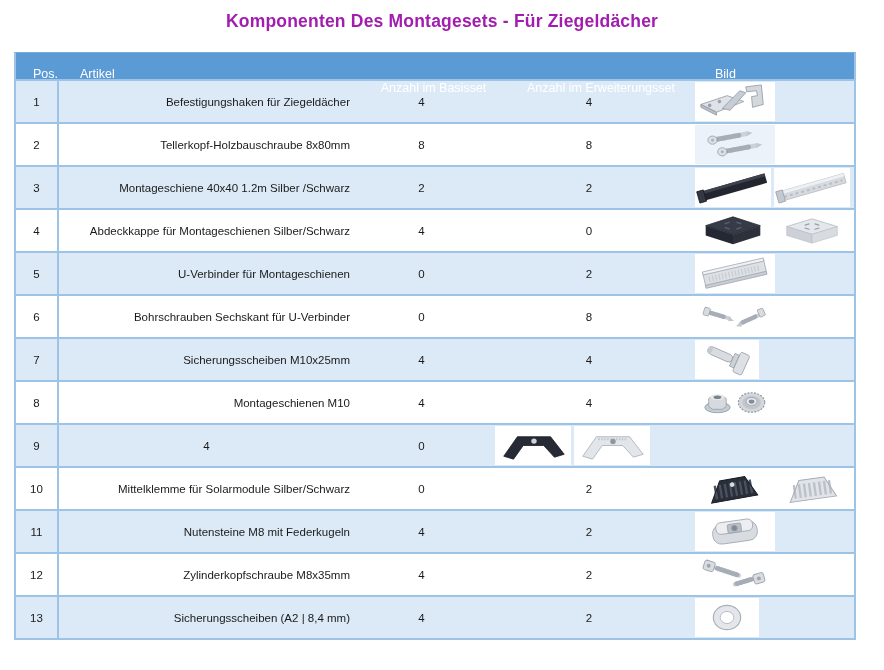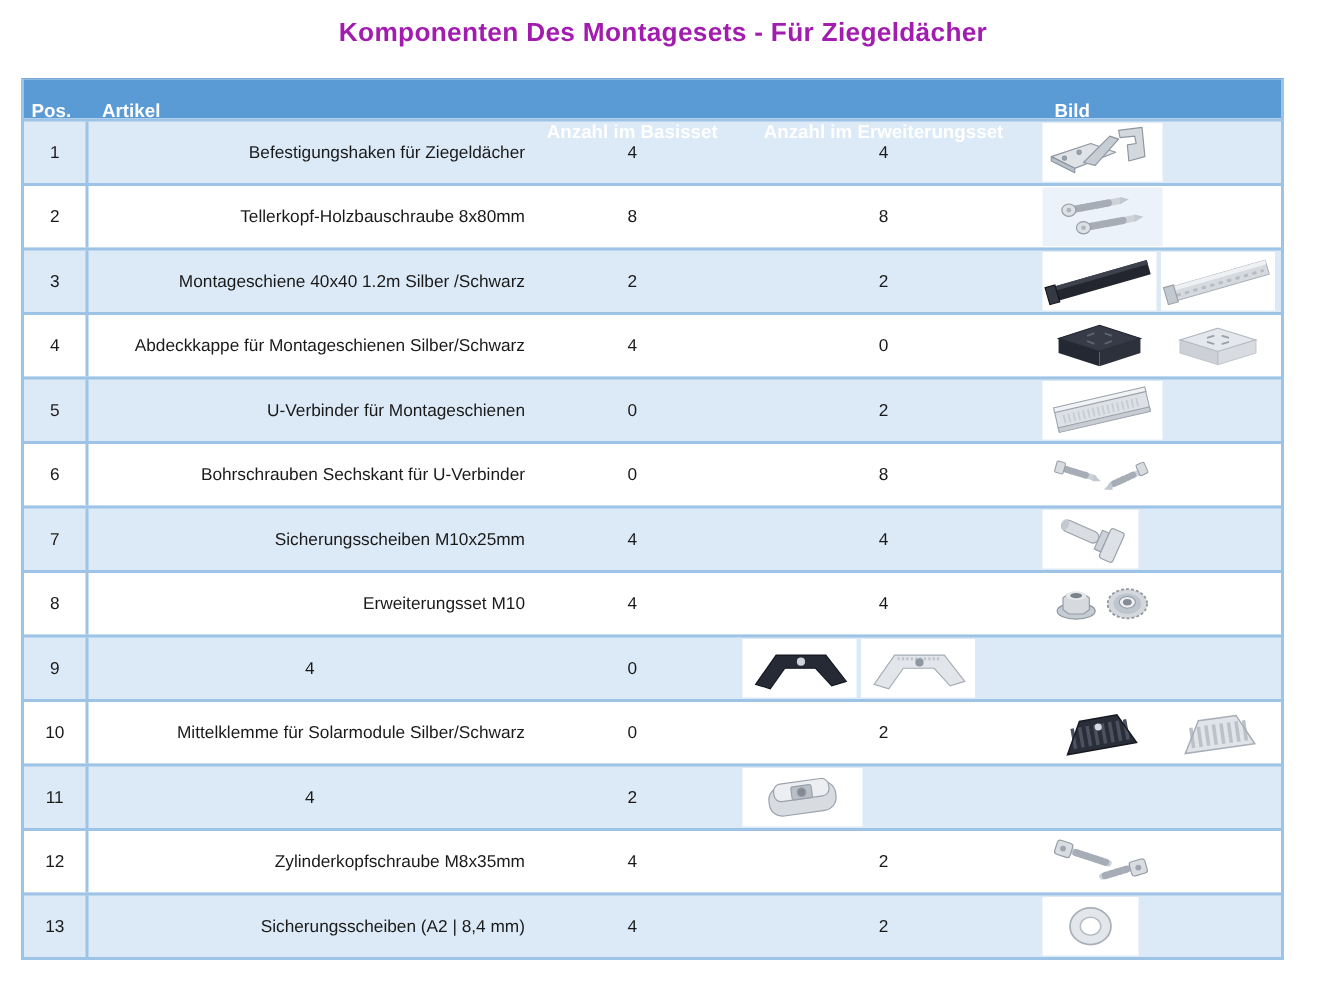--- a/index.html
+++ b/index.html
@@ -7,22 +7,22 @@
   body { font-family:"Liberation Sans", sans-serif; color:#1a1a1a; }
   .page { position:relative; width:884px; height:670px; background:#ffffff; overflow:hidden; }
 
   .title { position:absolute; top:11px; left:0; width:100%; text-align:center;
            font-size:17.5px; font-weight:bold; color:#a21caf; letter-spacing:.2px; }
 
   .table { position:absolute; left:14px; top:52px; width:842px;
            border:2px solid #9dc3e6; border-top:1px solid #7aabda; background:#ffffff; }
 
   .thead { display:grid; grid-template-columns:43px 295px 135px 200px 1fr;
-           height:26px; background:#5b9bd5; color:#ffffff; font-weight:bold;
-           font-size:12.5px; align-items:center; }
+           height:26px; background:#5b9bd5; color:#ffffff; font-weight:normal;
+           font-size:12.5px; align-items:center;padding-left:12px; }
   .thead .h-pos     { padding-left:5px; }
   .thead .h-artikel { padding-left:9px; }
   .thead .h-num     { text-align:center;margin-top:28px; }
   .thead .h-bild    { padding-left:14px; }
 
   .trow { display:grid; grid-template-columns:43px 295px 135px 200px 1fr;
           height:43px; align-items:center; background:#ffffff;
           border-top:2px solid #9dc3e6; font-size:11.5px; }
   .trow.alt { background:#dceaf7; }
 
@@ -222,21 +222,21 @@
               <rect x="37" y="11" width="5" height="14" fill="#cdd2d8" stroke="#9aa1ab" stroke-width="0.8"></rect>
               <rect x="42" y="7" width="10" height="22" rx="2" fill="#dde1e5" stroke="#9aa1ab" stroke-width="0.8"></rect>
             </g>
           </svg>
         </span>
       </div>
     </div>
 
     <div class="trow">
       <div class="c-pos">8</div>
-      <div class="c-artikel">Erweiterungsset M10</div>
+      <div class="c-artikel">Montageschienen M10</div>
       <div class="c-num">4</div>
       <div class="c-num">4</div>
       <div class="c-bild">
         <span class="photo w80">
           <svg viewBox="0 0 80 40">
             <ellipse cx="22" cy="25" rx="13" ry="5.5" fill="#c6ccd3" stroke="#8e96a0" stroke-width="0.8"></ellipse>
             <polygon points="13,24 13,16 17,13 27,13 31,16 31,24 27,27 17,27" fill="#d6dade" stroke="#959ca6" stroke-width="0.8"></polygon>
             <ellipse cx="22" cy="14.5" rx="7" ry="3" fill="#e6e9ec"></ellipse>
             <ellipse cx="22" cy="14.5" rx="4" ry="1.8" fill="#7b828c"></ellipse>
             <ellipse cx="57" cy="20" rx="13.5" ry="10" fill="#d4d8dd" stroke="#8e96a0" stroke-width="1.2" stroke-dasharray="2 1.4"></ellipse>
@@ -292,20 +292,21 @@
               <line x1="19" y1="21" x2="58" y2="21" stroke="#bbc1c9" stroke-width="14" stroke-dasharray="2.4 2.8"></line>
               <polygon points="14,31 26,10 52,10 62,31" fill="none" stroke="#a6adb5" stroke-width="1"></polygon>
             </g>
           </svg>
         </span>
       </div>
     </div>
 
     <div class="trow alt">
       <div class="c-pos">11</div>
+      <div class="c-artikel">Nutensteine M8 mit Federkugeln</div>
       <div class="c-num">4</div>
       <div class="c-num">2</div>
       <div class="c-bild">
         <span class="photo w80">
           <svg viewBox="0 0 80 40">
             <g transform="rotate(-8 40 21)" stroke="#9aa1ab" stroke-width="0.8">
               <rect x="17" y="11" width="46" height="20" rx="9" fill="#d8dce1"></rect>
               <rect x="21" y="9" width="38" height="12" rx="5" fill="#eceef1"></rect>
               <rect x="33" y="12" width="14" height="9" rx="1.5" fill="#b9bfc7"></rect>
               <circle cx="40" cy="16.5" r="3" fill="#838a94"></circle>

